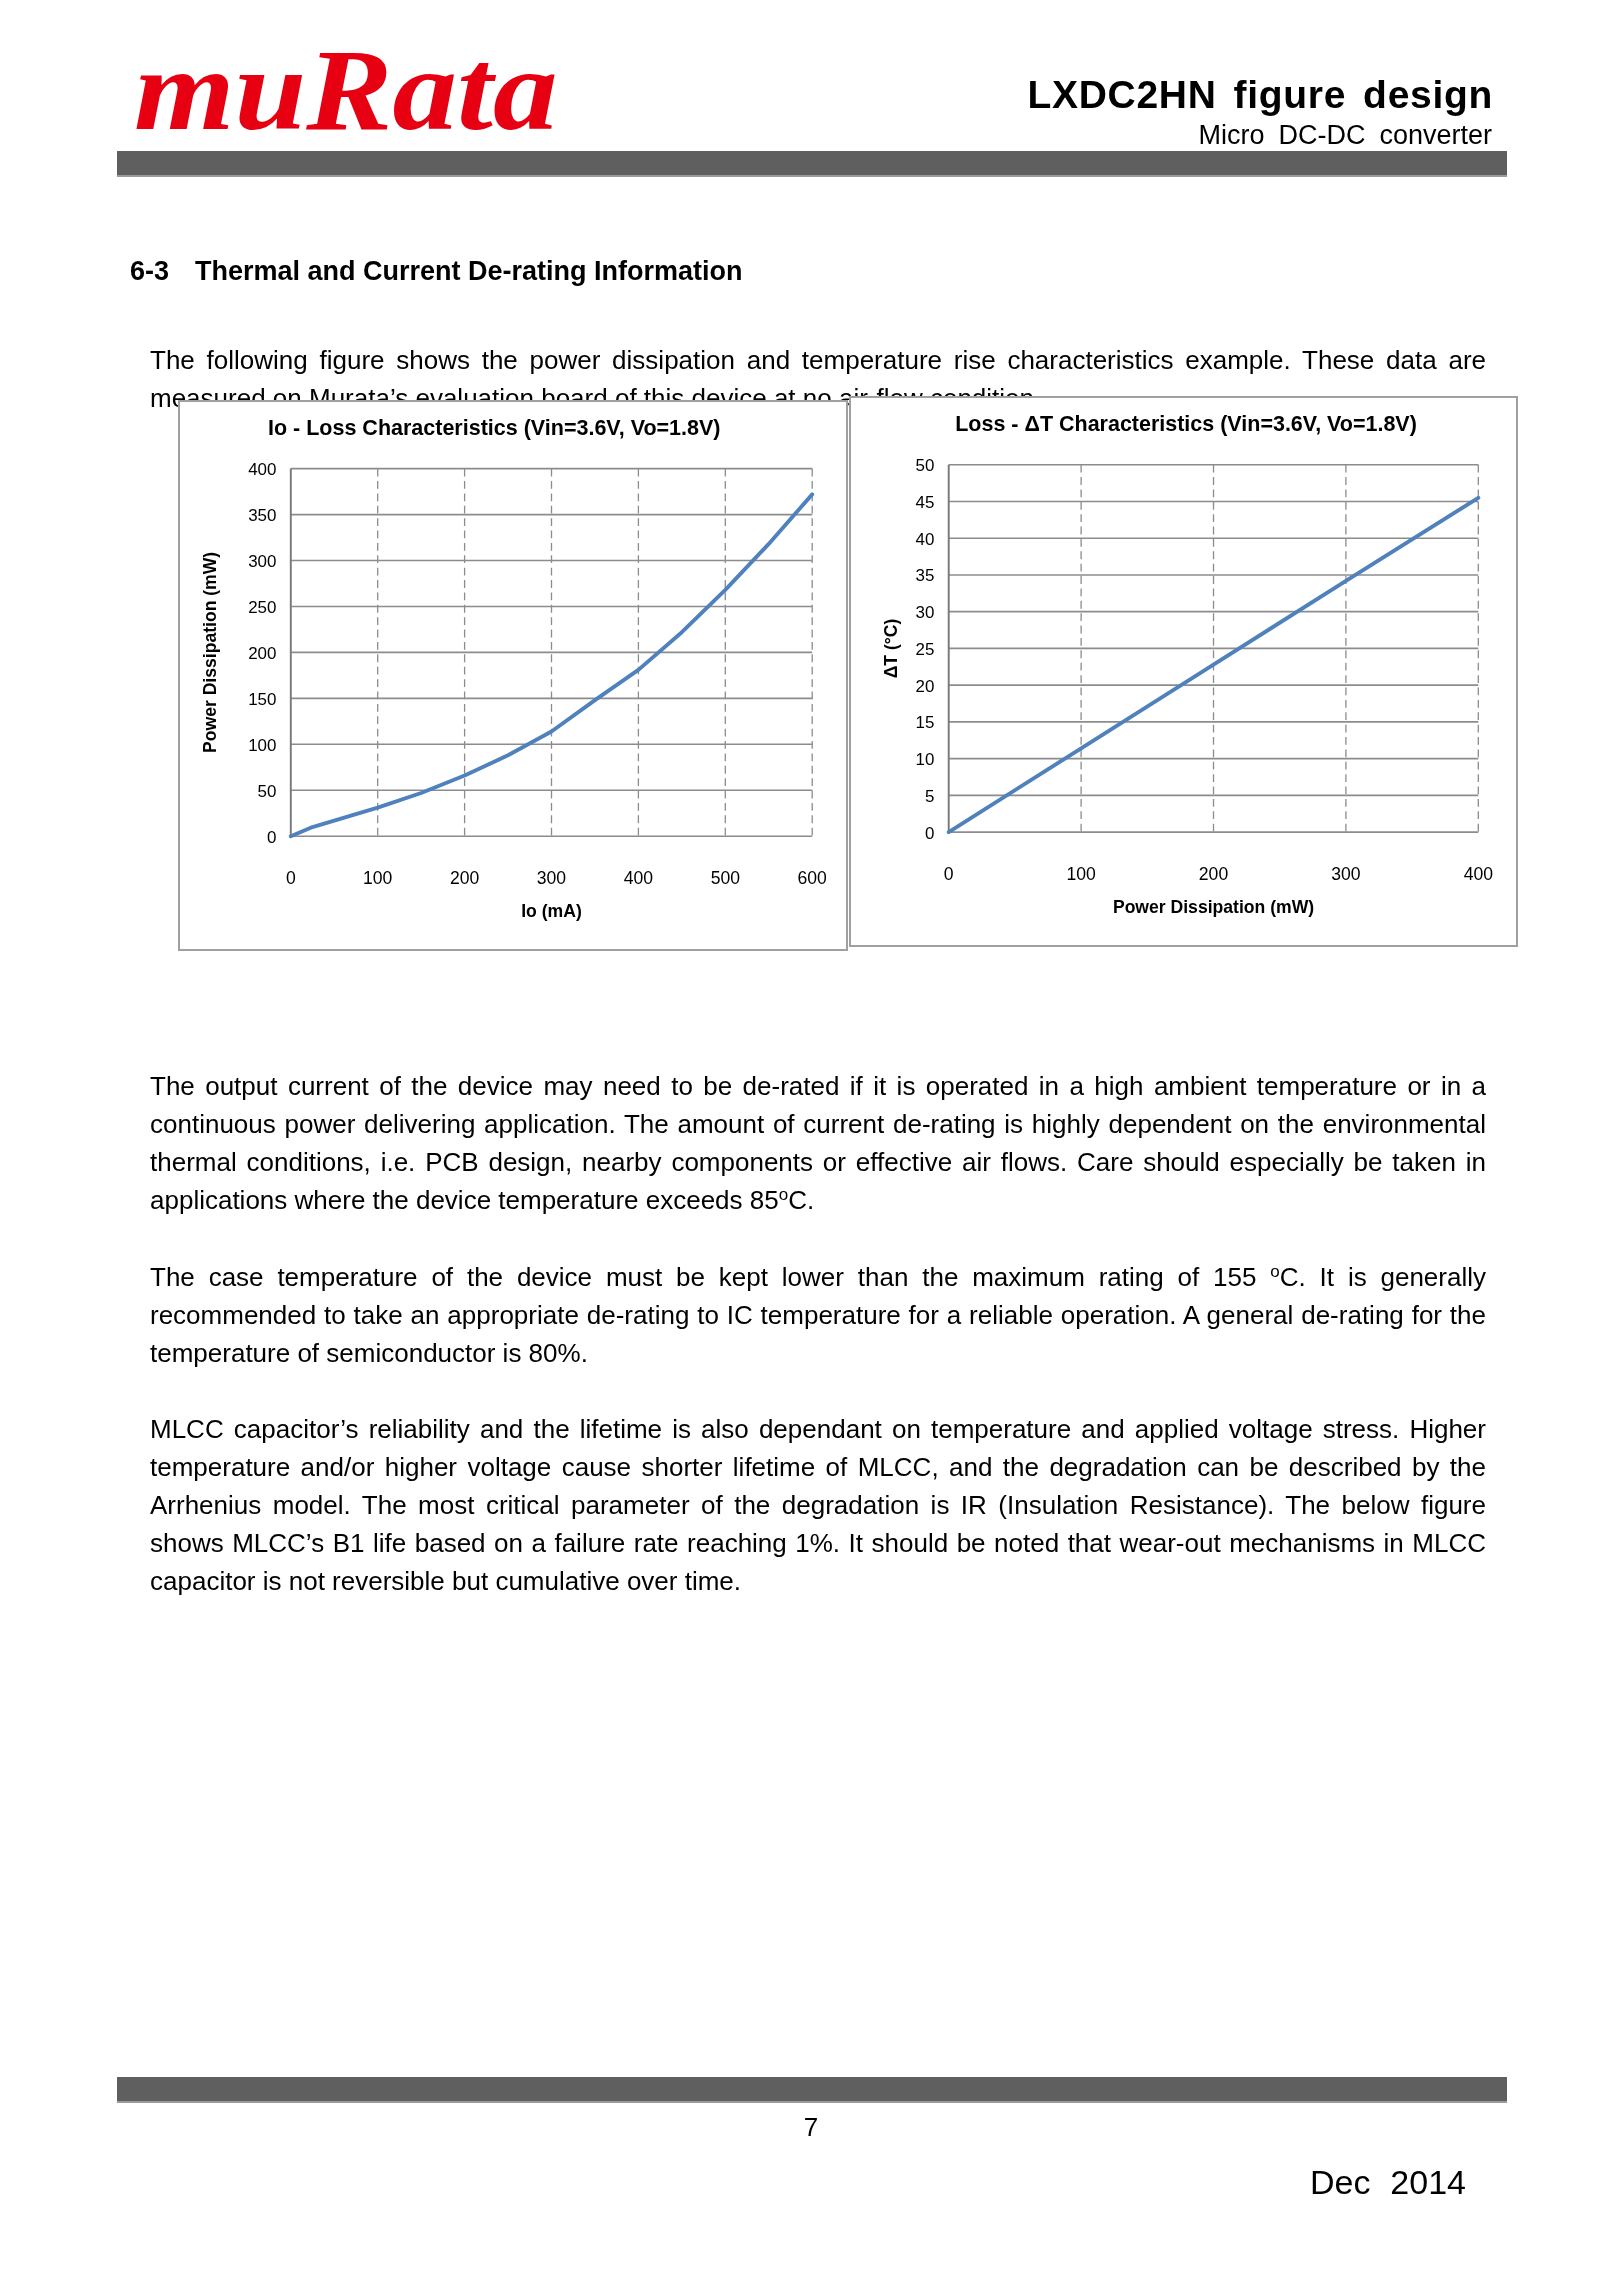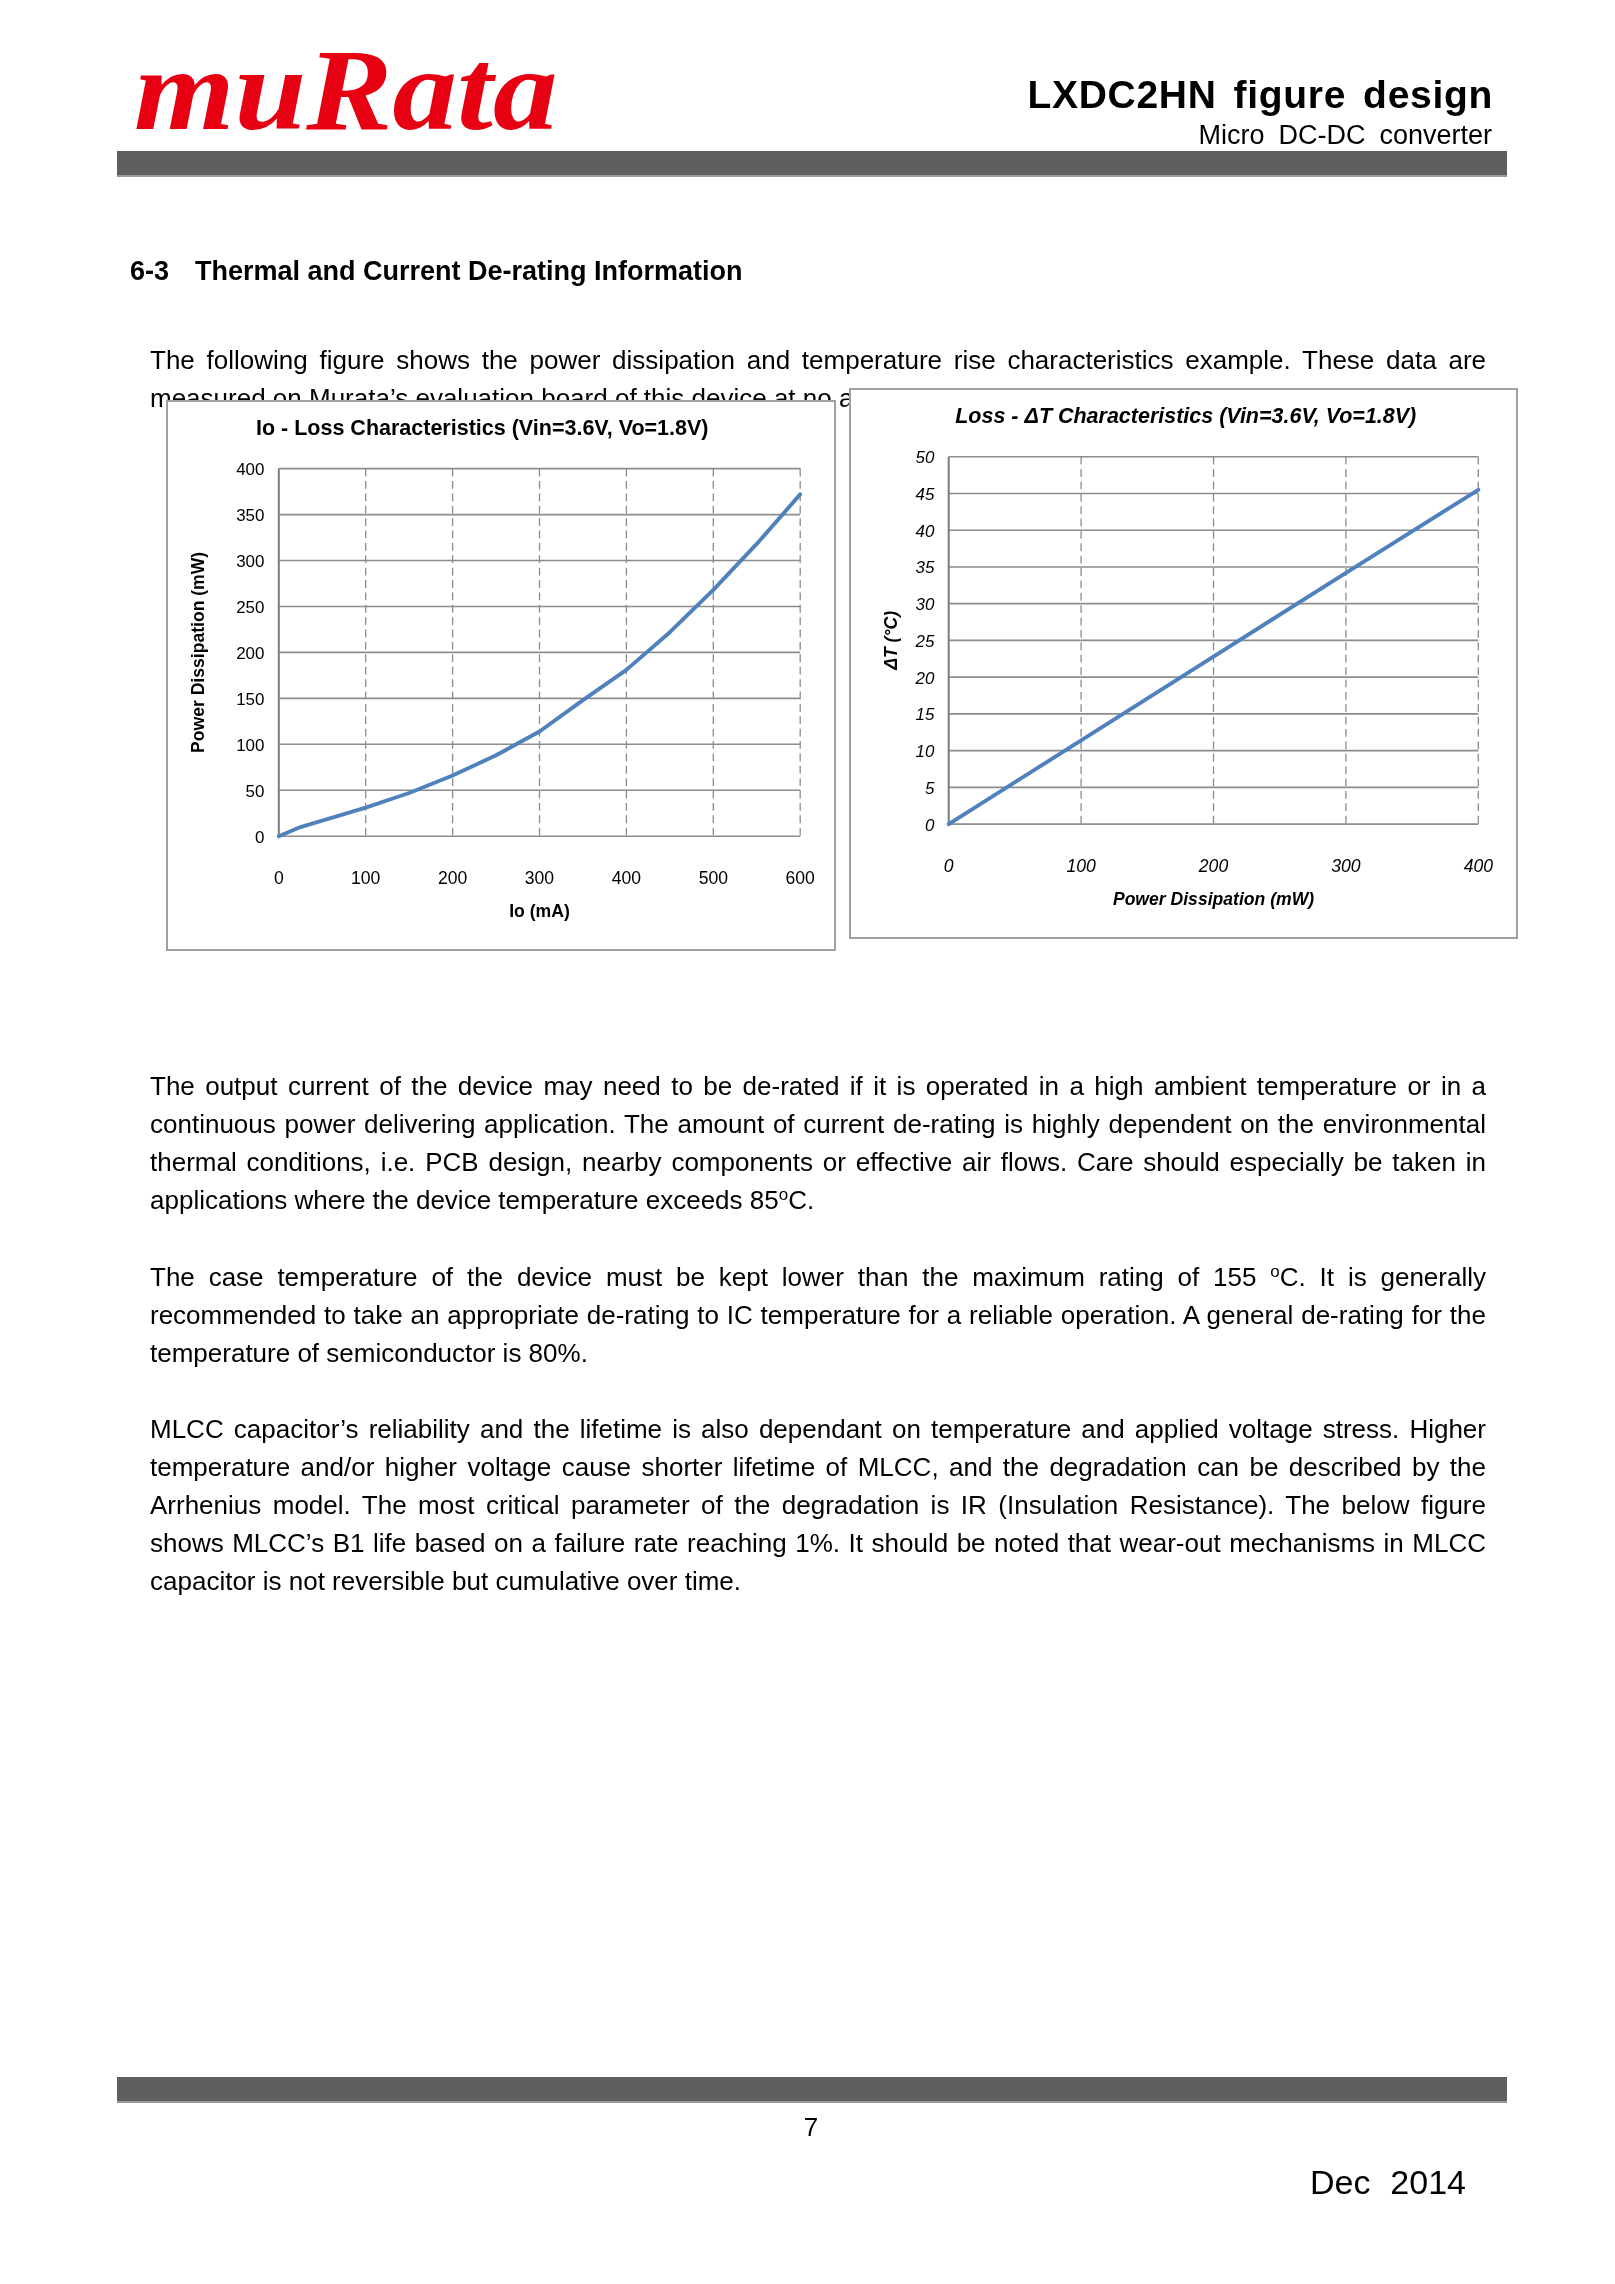--- a/index.html
+++ b/index.html
@@ -14,22 +14,22 @@
   .header-bar { left: 117px; top: 151px; width: 1390px; height: 23.5px; }
   .footer-bar { left: 117px; top: 2077px; width: 1390px; height: 23.5px; }
   .section-heading { left: 130px; top: 256px; font-size: 27px; font-weight: bold; white-space: nowrap; }
   .section-heading .num { display: inline-block; width: 65px; }
   .para { left: 150px; width: 1336px; font-size: 26px; line-height: 38px; text-align: justify; text-align-last: left; margin-top: 44px; }
   .p-intro { top: 297px; }
   .p-derate { top: 1023px; }
   .p-case { top: 1214px; }
   .p-mlcc { top: 1366px; }
   .chart-frame { border: 2px solid #a0a0a0; background: #fff; box-sizing: border-box; }
-  .chart-left { left: 166px; top: 400px; width: 670px; height: 551px; }
-  .chart-right { left: 849px; top: 388px; width: 669px; height: 551px; font-style: italic; }
+  .chart-left { left: 178px; top: 400px; width: 670px; height: 551px; }
+  .chart-right { left: 849px; top: 396px; width: 669px; height: 551px; }
   .chart-frame svg { position: absolute; left: 0; top: 0; }
   .page-number { left: 798px; top: 2112px; width: 26px; text-align: center; font-size: 26px; }
   .date { right: 150px; top: 2163px; font-size: 34px; white-space: nowrap; word-spacing: 10.4px; }
   sup { font-size: 17px; line-height: 0; vertical-align: 9px; }
 </style>
 </head>
 <body>
 
 <svg class="abs logo" viewBox="0 0 660 170">
   <text x="0" y="150" font-family="Liberation Serif, serif" font-style="italic" font-weight="bold" font-size="178" fill="#e60012" textLength="650" lengthAdjust="spacingAndGlyphs">muRata</text>

